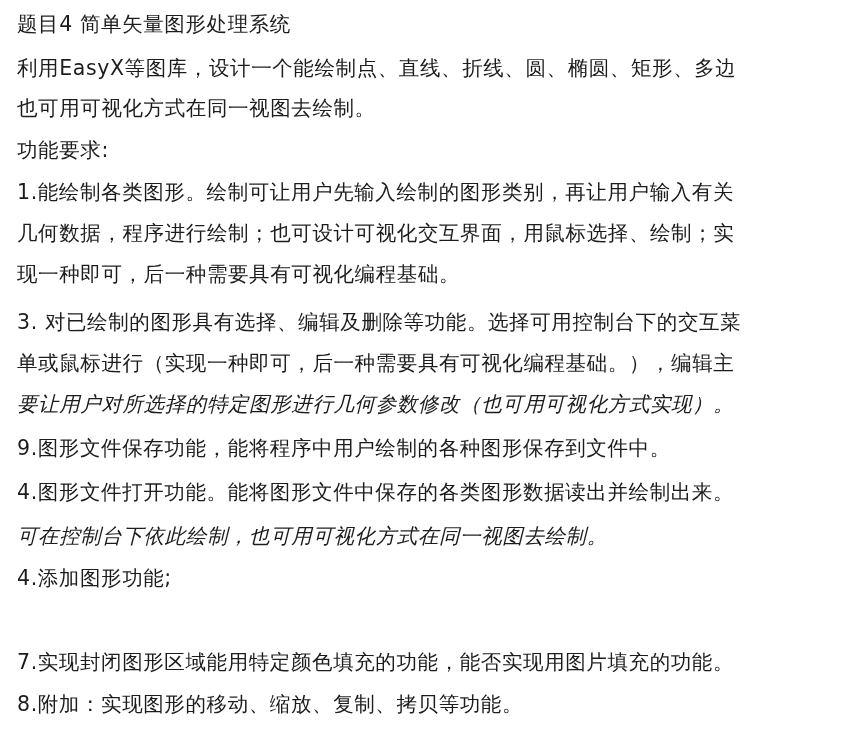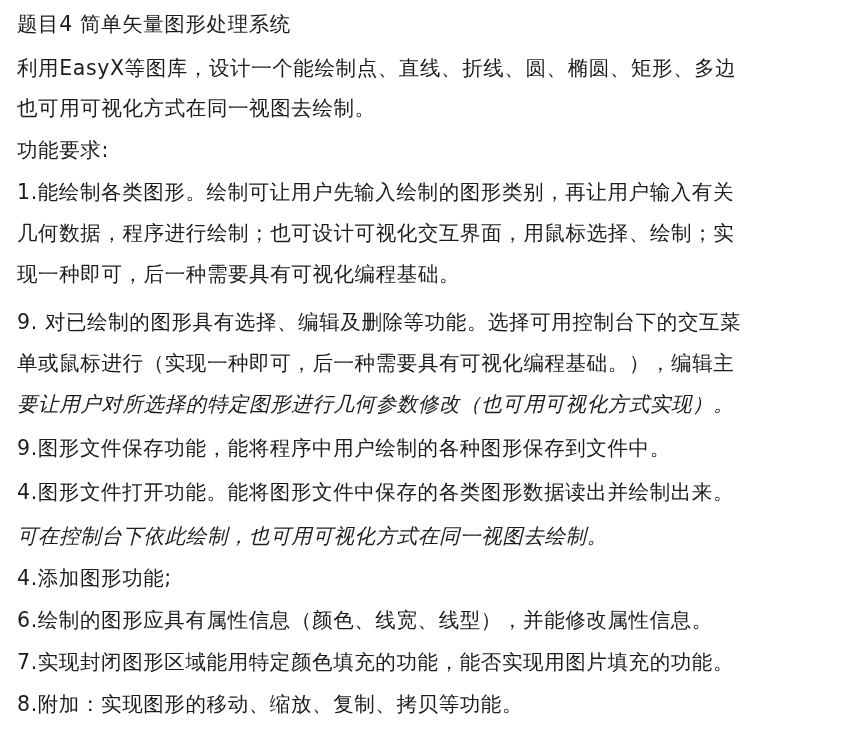--- a/index.html
+++ b/index.html
@@ -36,23 +36,22 @@
   <div class="line" style="top:10px;">题目4  简单矢量图形处理系统</div>
 
   <div class="line" style="top:54px;">利用EasyX等图库，设计一个能绘制点、直线、折线、圆、椭圆、矩形、多边</div>
   <div class="line" style="top:94px;">也可用可视化方式在同一视图去绘制。</div>
 
   <div class="line" style="top:136px;">功能要求:</div>
 
   <div class="line" style="top:178px;">1.能绘制各类图形。绘制可让用户先输入绘制的图形类别，再让用户输入有关</div>
   <div class="line" style="top:260px;">现一种即可，后一种需要具有可视化编程基础。</div>
   <div class="line" style="top:219px;">几何数据，程序进行绘制；也可设计可视化交互界面，用鼠标选择、绘制；实</div>
-  <div class="line" style="top:308px;">9. 对已绘制的图形具有选择、编辑及删除等功能。选择可用控制台下的交互菜</div>
+  <div class="line" style="top:308px;">3. 对已绘制的图形具有选择、编辑及删除等功能。选择可用控制台下的交互菜</div>
   <div class="line" style="top:349px;">单或鼠标进行（实现一种即可，后一种需要具有可视化编程基础。），编辑主</div>
   <div class="line" style="top:390px;font-style:italic;">要让用户对所选择的特定图形进行几何参数修改（也可用可视化方式实现）。</div>
   <div class="line" style="top:434px;">9.图形文件保存功能，能将程序中用户绘制的各种图形保存到文件中。</div>
   <div class="line" style="top:478px;">4.图形文件打开功能。能将图形文件中保存的各类图形数据读出并绘制出来。</div>
   <div class="line" style="top:522px;font-style:italic;">可在控制台下依此绘制，也可用可视化方式在同一视图去绘制。</div>
   <div class="line" style="top:564px;">4.添加图形功能;</div>
-  <div class="line" style="top:606px;">6.绘制的图形应具有属性信息（颜色、线宽、线型），并能修改属性信息。</div>
   <div class="line" style="top:648px;">7.实现封闭图形区域能用特定颜色填充的功能，能否实现用图片填充的功能。</div>
   <div class="line" style="top:690px;">8.附加：实现图形的移动、缩放、复制、拷贝等功能。</div>
 </div>
 
 </body></html>

